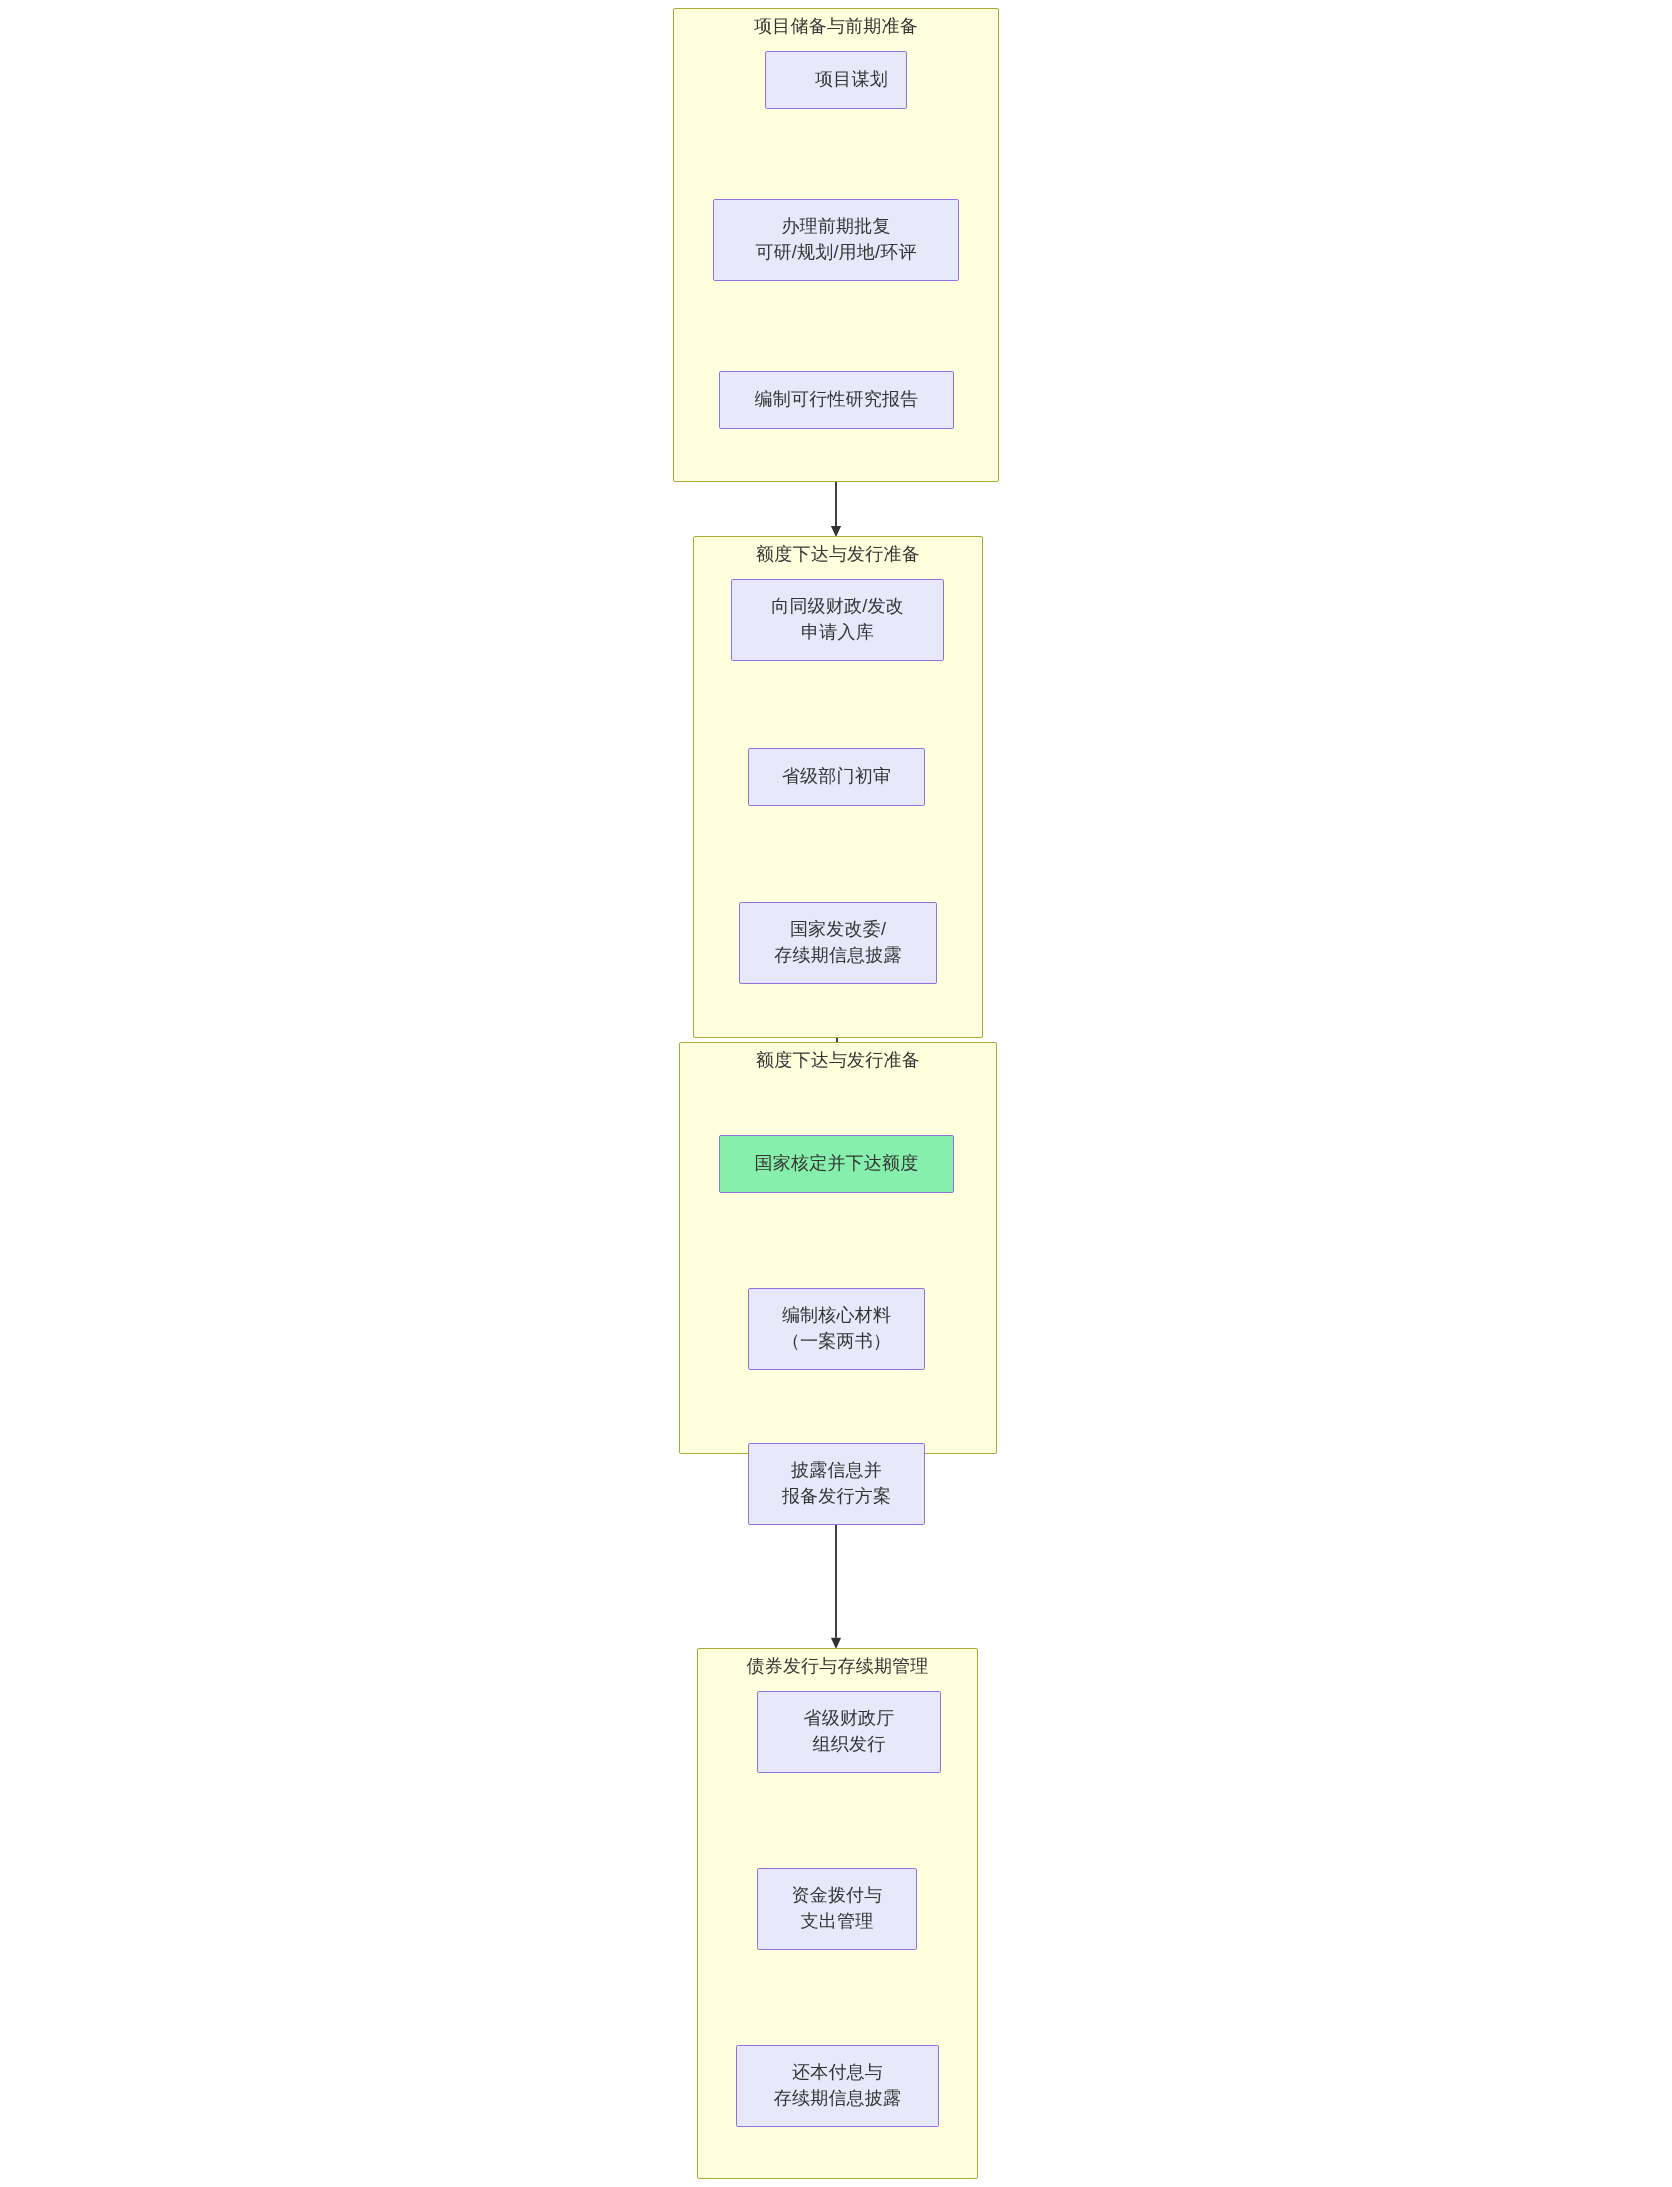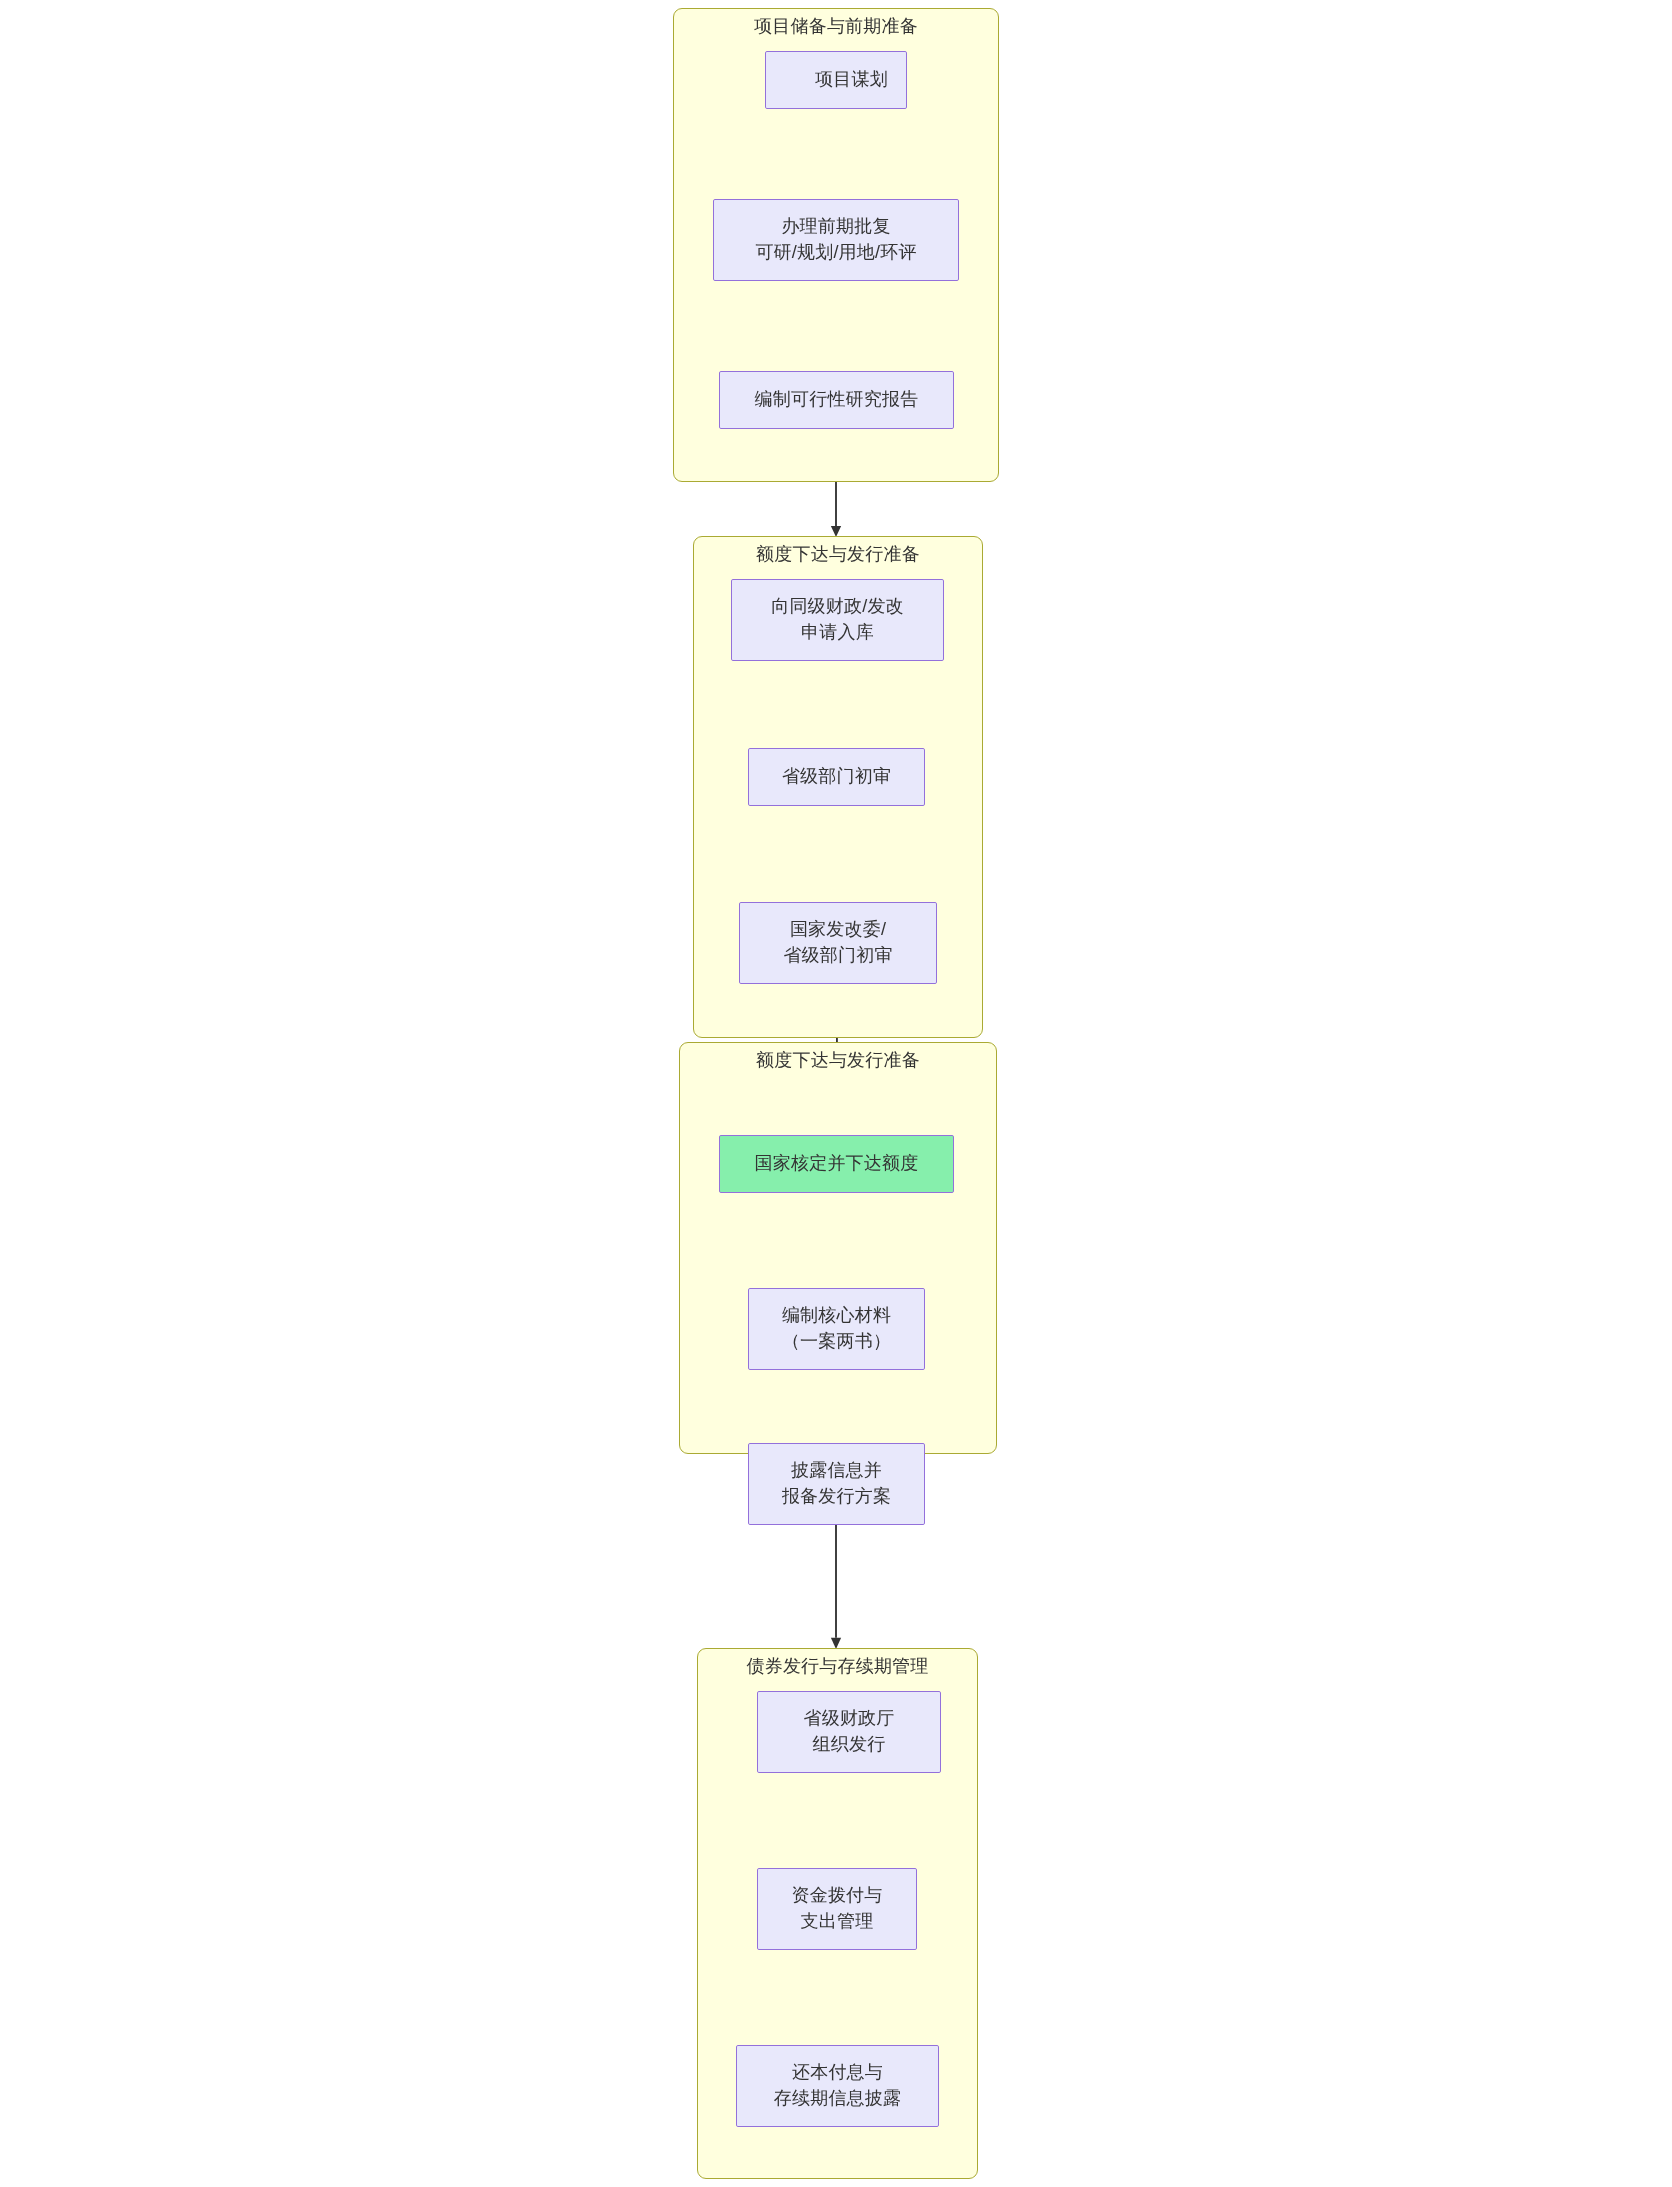--- a/index.html
+++ b/index.html
@@ -22,21 +22,21 @@
     top: 0;
     width: 1672px;
     height: 2187px;
   }
 
   .subgraph {
     position: absolute;
     box-sizing: border-box;
     background: #ffffde;
     border: 1.5px solid #aaaa33;
-    border-radius: 9px;
+    border-radius: 2px;
     text-decoration: underline;
   }
 
   .subgraph-title {
     position: absolute;
     left: 0;
     right: 0;
     top: 8.4px;
     text-align: center;
     font-size: 18px;
@@ -154,21 +154,21 @@
       </div>
       <div class="node" style="left: 731px; top: 579px; width: 213px; height: 82px; background: rgb(232, 232, 251); border-color: rgb(147, 112, 219);">
         <span class="node-label" style="color: rgb(51, 51, 51);">向同级财政/发改
 申请入库</span>
       </div>
       <div class="node" style="left: 748px; top: 748px; width: 177px; height: 58px; background: rgb(232, 232, 251); border-color: rgb(147, 112, 219);">
         <span class="node-label" style="color: rgb(51, 51, 51);">省级部门初审</span>
       </div>
       <div class="node" style="left: 739px; top: 902px; width: 198px; height: 82px; background: rgb(232, 232, 251); border-color: rgb(147, 112, 219);">
         <span class="node-label" style="color: rgb(51, 51, 51);">国家发改委/
-省级部门初审</span>
+存续期信息披露</span>
       </div>
       <div class="subgraph" style="left: 679px; top: 1042px; width: 318px; height: 412px; background: rgb(255, 255, 222); border-color: rgb(170, 170, 51);">
         <div class="subgraph-title" style="color: rgb(51, 51, 51);">额度下达与发行准备</div>
       </div>
       <div class="node" style="left: 719px; top: 1135px; width: 235px; height: 58px; background: #86efac; border-color: rgb(147, 112, 219);">
         <span class="node-label" style="color: rgb(51, 51, 51);">国家核定并下达额度</span>
       </div>
       <div class="node" style="left: 748px; top: 1288px; width: 177px; height: 82px; background: rgb(232, 232, 251); border-color: rgb(147, 112, 219);">
         <span class="node-label" style="color: rgb(51, 51, 51);">编制核心材料
 （一案两书）</span>

